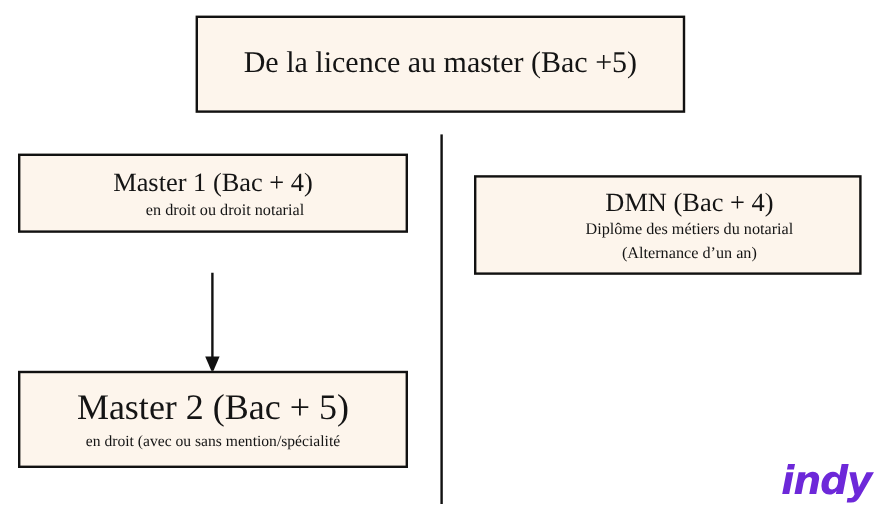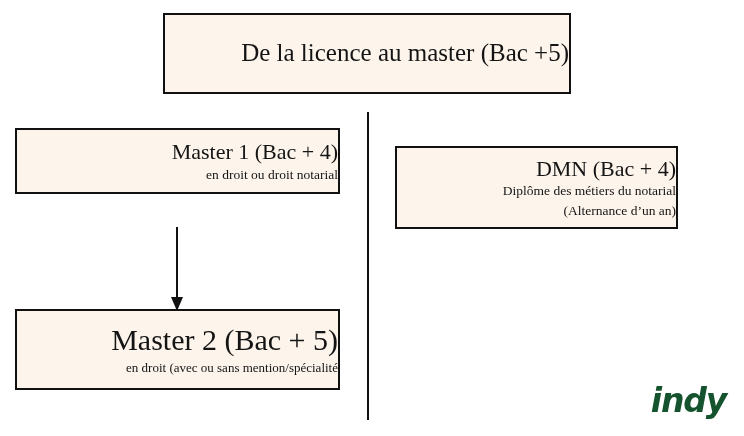--- a/index.html
+++ b/index.html
@@ -19,21 +19,21 @@
   }
 
   
   .node {
     position: absolute;
     background: #fdf5ec;
     border: 2px solid #111111;
     box-sizing: border-box;
     display: flex;
     flex-direction: column;
-    align-items: flex-end;
+    align-items: center;
     justify-content: center;
     text-align: center;
     color: #141414;
   }
   .node .title {
     font-family: "Liberation Serif", serif;
     line-height: 1.15;
     white-space: nowrap;
   }
   .node .sub {
@@ -77,21 +77,21 @@
     font-size: 30px;
   }
   #node-master2 .sub {
     font-size: 13px;
     margin-top: 3px;
   }
 
   #node-dmn {
     left: 395px;
     top: 146px;
-    width: 283px;
+    width: 323px;
     height: 83px;
     padding-left: 36px;
   }
   #node-dmn .title {
     font-size: 22px;
   }
   #node-dmn .sub {
     font-size: 13.5px;
     margin-top: 2px;
   }
@@ -125,21 +125,21 @@
     display: flex;
     align-items: center;
     justify-content: flex-end;
   }
   #logo .wordmark {
     font-family: "DejaVu Sans", sans-serif;
     font-weight: bold;
     font-style: italic;
     font-size: 33px;
     letter-spacing: -1.2px;
-    color: #14532d;
+    color: #6d28d9;
     line-height: 1;
   }
 </style>
 </head>
 <body>
 
 <div id="canvas">
 
   <div class="node" id="node-header">
     <div class="title">De la licence au master (Bac +5)</div>

